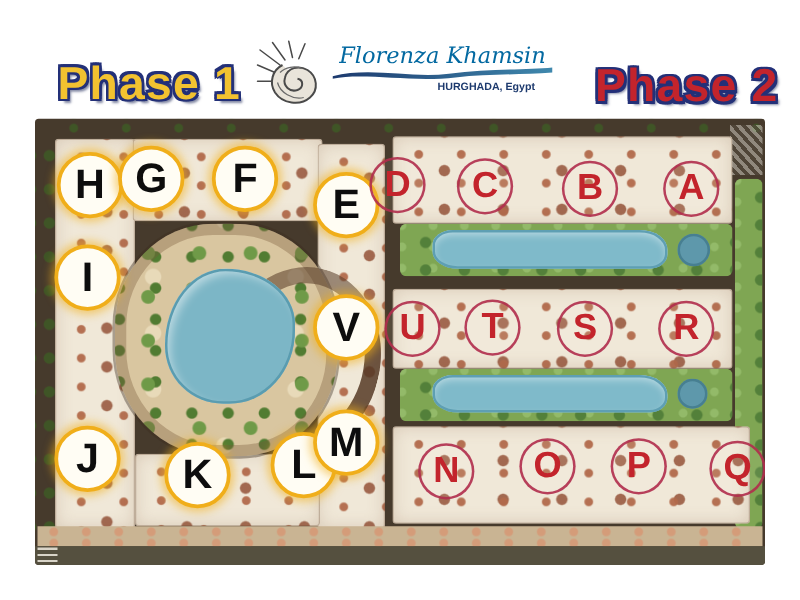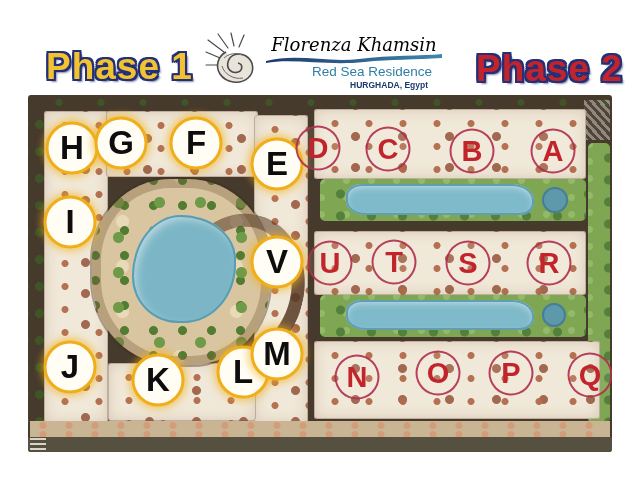--- a/index.html
+++ b/index.html
@@ -11,21 +11,21 @@
     font-family:"Liberation Sans",sans-serif;}
   .phase-label .stroke{
     text-shadow:-2px -2px 0 #233078,2px -2px 0 #233078,-2px 2px 0 #233078,2px 2px 0 #233078,
                 -2px 0 0 #233078,2px 0 0 #233078,0 -2px 0 #233078,0 2px 0 #233078,3px 3px 2px rgba(30,40,90,.55);}
   .phase1{left:46px;top:46px;color:#f2c230;}
   .phase2{left:476px;top:48px;color:#c3242c;text-align:center;}
 
   .logo{position:absolute;left:204px;top:32px;width:238px;height:62px;display:flex;align-items:flex-start;}
   .logo-shell{width:62px;height:62px;flex:0 0 62px;}
   .logo-text{flex:1;display:flex;flex-direction:column;align-items:flex-end;padding-top:3px;}
-  .logo-name{font-family:"DejaVu Serif",serif;font-style:italic;font-size:18px;color:#000000;
+  .logo-name{font-family:"DejaVu Serif",serif;font-style:italic;font-size:18px;color:#0369a1;
     width:100%;text-align:center;line-height:20px;}
   .logo-swoosh{width:100%;height:11px;margin-top:-2px;}
   .logo-sub{font-size:13.5px;color:#2e7fa3;text-align:right;padding-right:10px;line-height:16px;}
   .logo-loc{font-size:8.5px;font-weight:bold;color:#1d3a6e;text-align:right;padding-right:14px;line-height:11px;}
 
   
   .map{position:absolute;left:28px;top:95px;width:584px;height:357px;background:#463a2c;
        border-radius:3px;overflow:hidden;}
   .zone{position:absolute;}
 
@@ -108,21 +108,20 @@
       <div class="logo-name">Florenza Khamsin</div>
       <svg class="logo-swoosh" viewBox="0 0 170 11" preserveAspectRatio="none">
         <defs>
           <linearGradient id="sw" x1="0" y1="0" x2="1" y2="0">
             <stop offset="0" stop-color="#1d3a6e"></stop>
               <stop offset="1" stop-color="#3f88ad"></stop>
           </linearGradient>
         </defs>
         <path d="M0 8 C30 0 60 10 90 6 C120 2 150 3 170 1 L170 5 C145 7 120 6 95 9 C60 13 25 5 0 10 Z" fill="url(#sw)"></path>
       </svg>
-      <div class="logo-sub">Red Sea Residence</div>
       <div class="logo-loc">HURGHADA, Egypt</div>
     </div>
   </div>
 
   <div class="phase-label phase2">
     <span class="stroke">Phase 2</span>
   </div>
 
   <div class="map">
 

